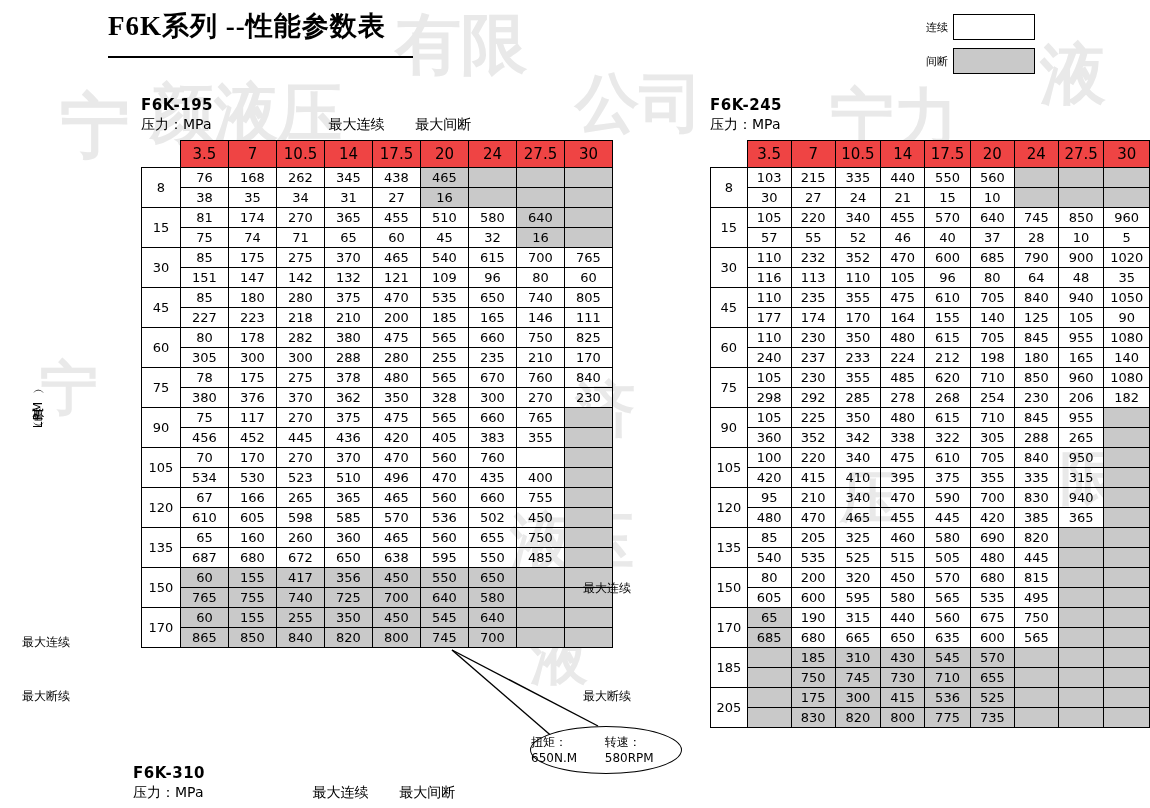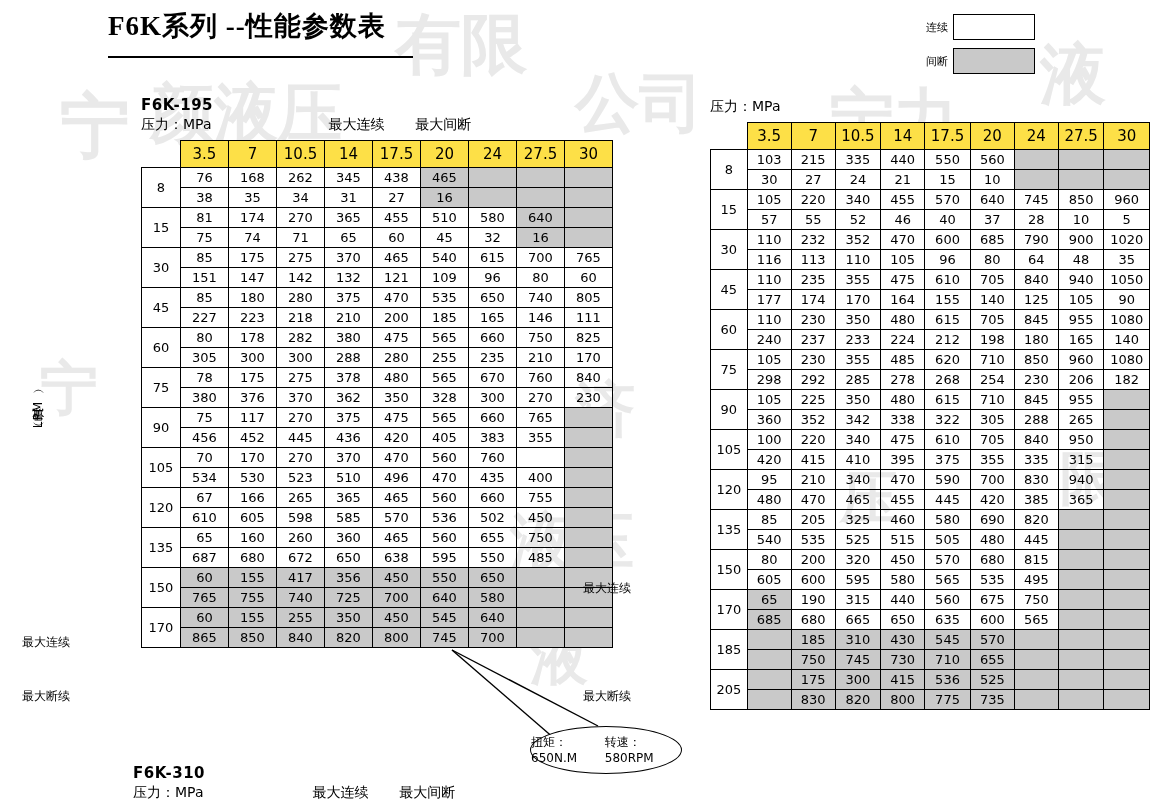--- a/index.html
+++ b/index.html
@@ -47,21 +47,21 @@
 
   table.perf{border-collapse:collapse;}
   table.perf td,table.perf th{
     border:1.2px solid #000;
     text-align:center;
     font-size:13px;
     padding:0;
     font-family:"DejaVu Sans","Liberation Sans",sans-serif;
   }
   table.perf th.press{
-    width:47px;height:26px;font-weight:normal;font-size:15px;background:#fde047;
+    width:47px;height:26px;font-weight:normal;font-size:15px;background:#ef4444;
   }
   table.perf th.corner{border:none;width:38px;}
   td.flow{
     width:38px;font-size:15px;background:#fff;border:1.2px solid #000;
   }
   td.cell{
     width:47px;height:19px;line-height:19px;font-size:13px;
     border-left:1.2px solid #000;border-right:1.2px solid #000;
     border-top:none;border-bottom:none;
   }
@@ -429,20 +429,21 @@
           </tr>
         </tbody>
       </table>
     </div>
 </div>
 
 <div class="side-note layer" style="left:22px;top:634px;">最大连续</div>
 <div class="side-note layer" style="left:22px;top:688px;">最大断续</div>
 
 <div class="tbl-block layer" id="tbl-245" style="left:710px;top:96px;">
+  <div class="tbl-title">F6K-245</div>
   <div class="tbl-sub">
     <span>压力：MPa</span>
   </div>
   <div id="table-245-mount" style="margin-top:6px;">
       <table class="perf">
         <tbody>
           <tr>
             <th class="corner"></th>
             <th class="press">3.5</th>
             <th class="press">7</th>

